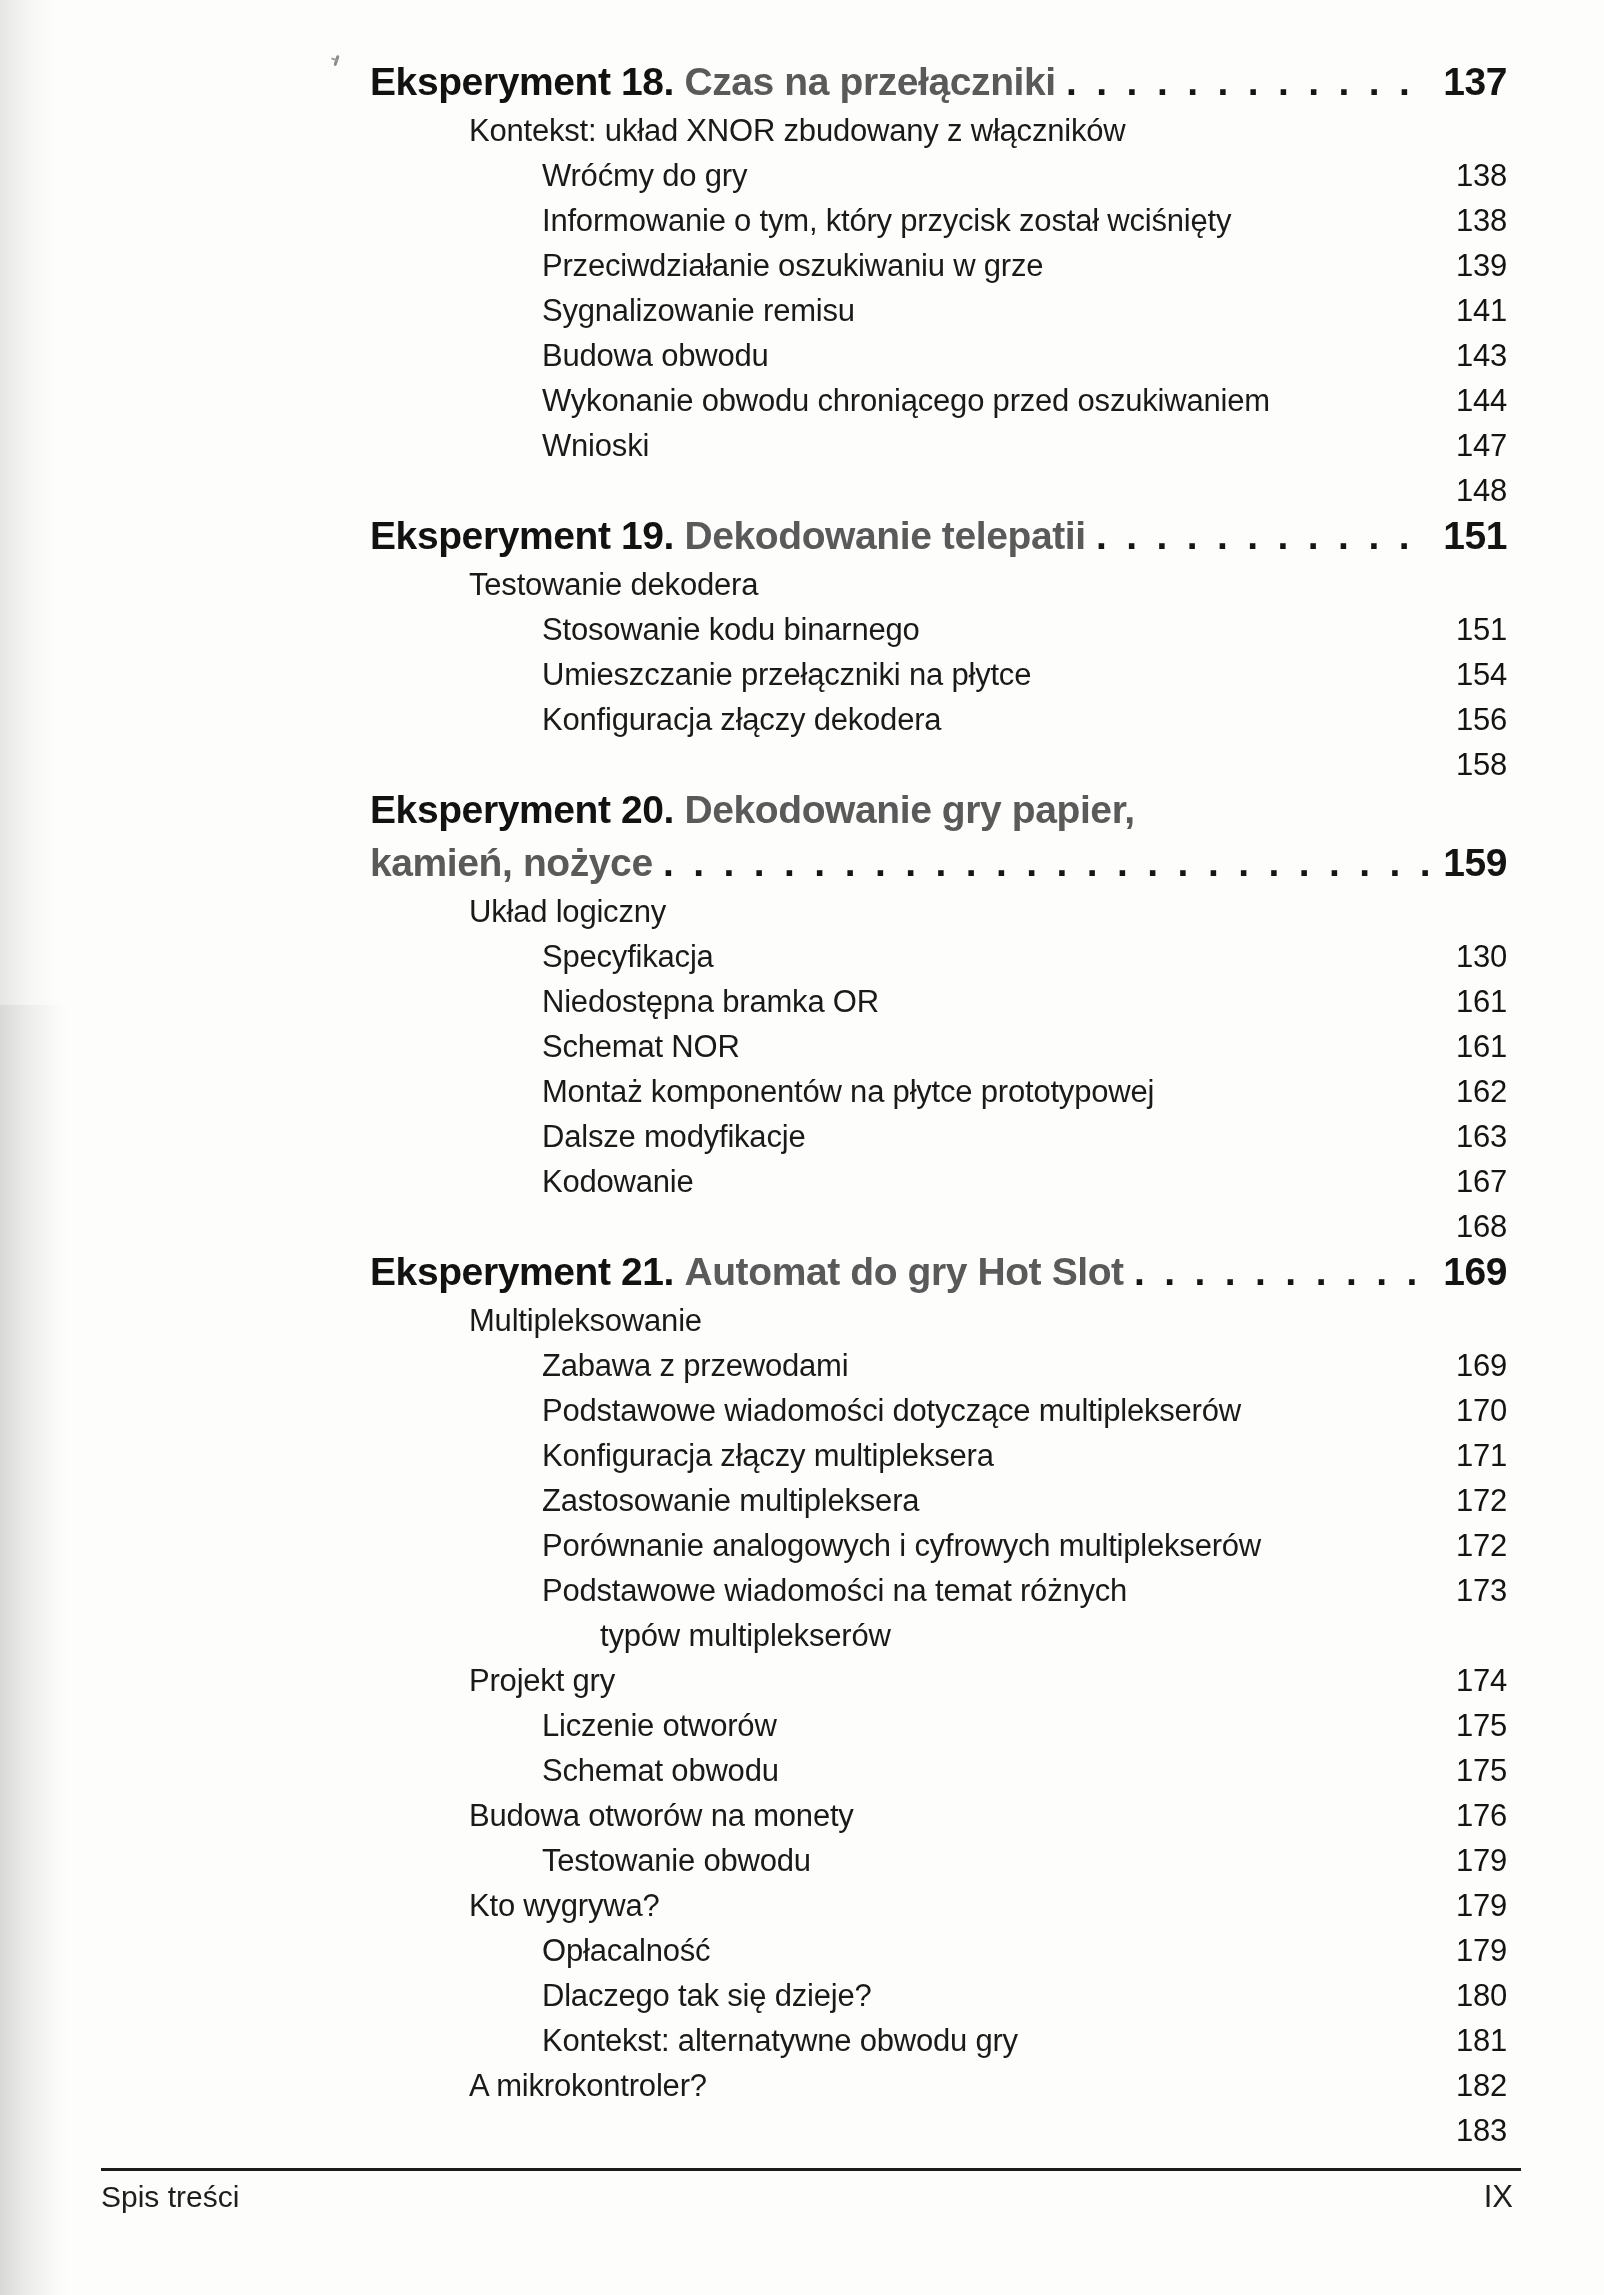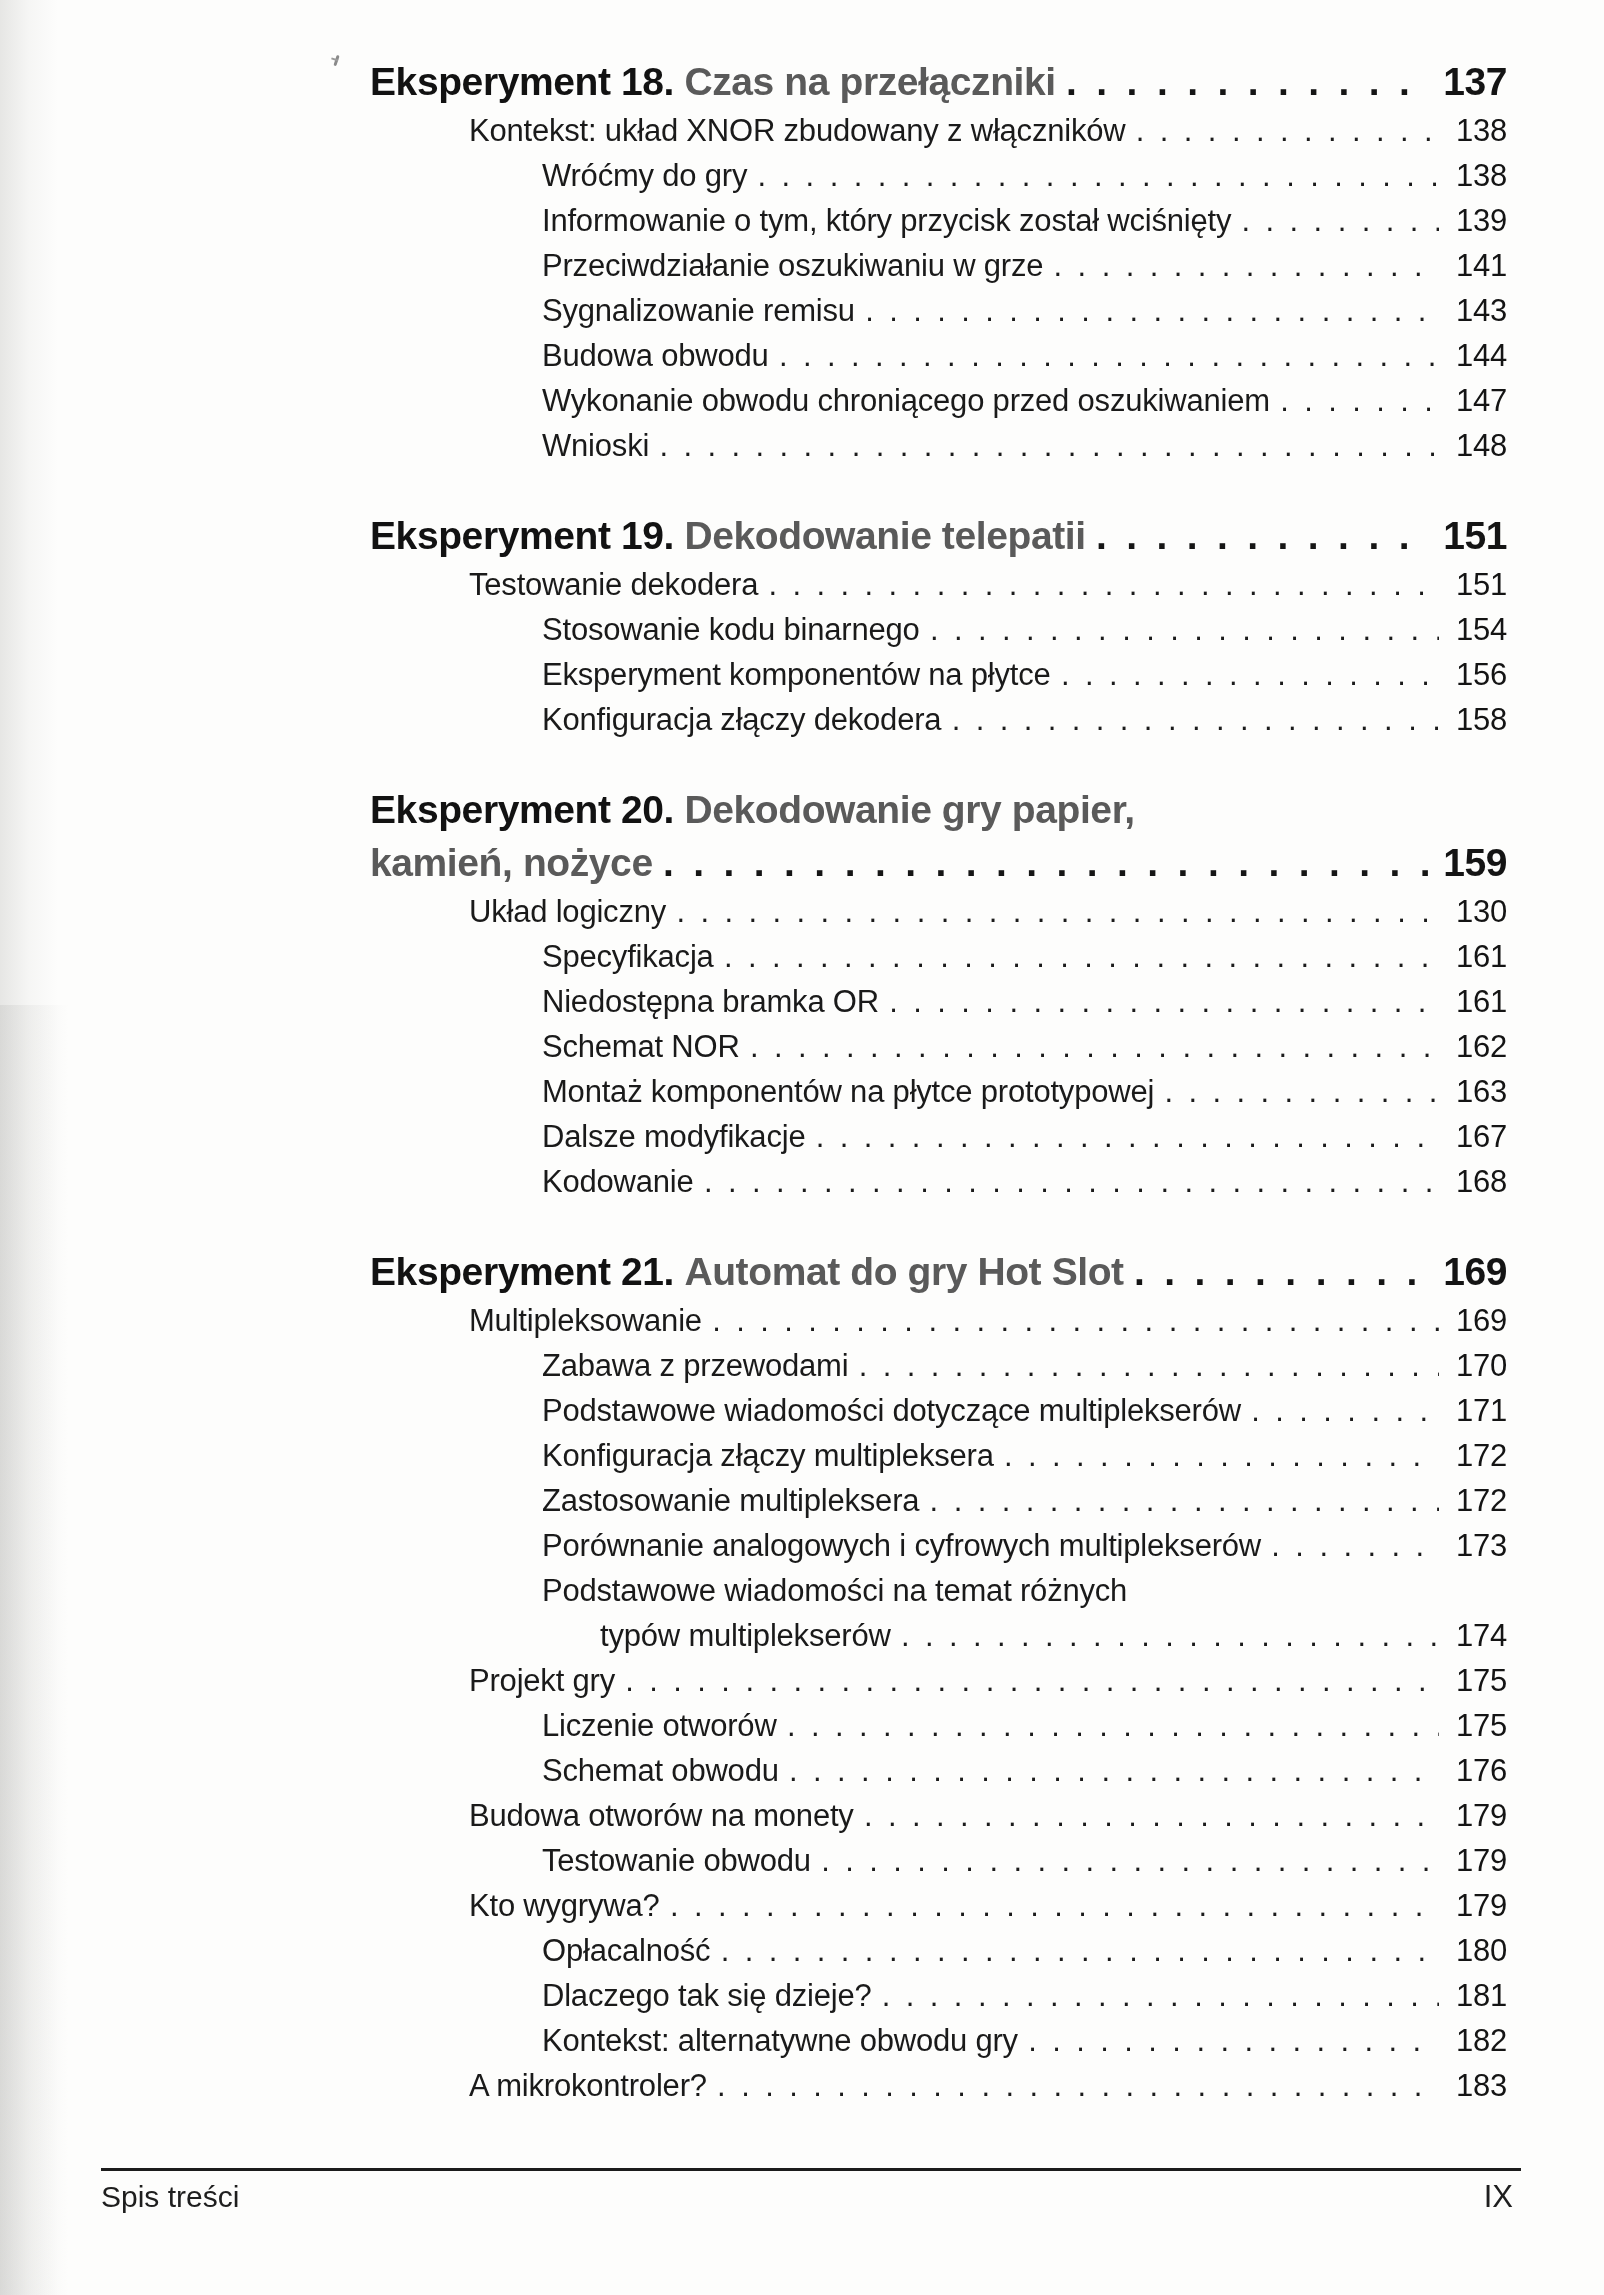--- a/index.html
+++ b/index.html
@@ -37,21 +37,21 @@
   .chapter{margin:0;}
   .chapter + .chapter{margin-top:41px;}
 
   .h-row,.row{display:flex;}
   .h-row > span{line-height:53px;}
   .row > span{line-height:45px;}
 
   .h-row{font-size:39px;font-weight:bold;letter-spacing:-0.4px;height:53px;}
   .chapter-label{color:#121212;white-space:pre;}
   .chapter-title{color:#5a5a5a;white-space:pre;}
-  .row{font-size:31px;height:45px;letter-spacing:-0.2px;}
+  .row{font-size:31px;height:45px;letter-spacing:-0.2px;flex-direction:column;}
 
   .lvl1{padding-left:99px;}
   .lvl2{padding-left:172px;}
   .lvl3{padding-left:230px;}
 
   .entry-text{white-space:pre;color:#1a1a1a;}
   .leader{
     flex:1 1 auto;min-width:0;
     overflow:hidden;white-space:nowrap;
     padding-left:10.3px;padding-right:3.4px;
@@ -140,21 +140,21 @@
           <span class="entry-text">Testowanie dekodera</span>
           <span class="leader">.&nbsp;.&nbsp;.&nbsp;.&nbsp;.&nbsp;.&nbsp;.&nbsp;.&nbsp;.&nbsp;.&nbsp;.&nbsp;.&nbsp;.&nbsp;.&nbsp;.&nbsp;.&nbsp;.&nbsp;.&nbsp;.&nbsp;.&nbsp;.&nbsp;.&nbsp;.&nbsp;.&nbsp;.&nbsp;.&nbsp;.&nbsp;.&nbsp;.&nbsp;.&nbsp;.&nbsp;.&nbsp;.&nbsp;.&nbsp;.&nbsp;.&nbsp;.&nbsp;.&nbsp;.&nbsp;.&nbsp;.&nbsp;.&nbsp;.&nbsp;.&nbsp;.&nbsp;.&nbsp;.&nbsp;.&nbsp;.&nbsp;.&nbsp;.&nbsp;.&nbsp;.&nbsp;.&nbsp;.&nbsp;.&nbsp;.&nbsp;.&nbsp;.&nbsp;.&nbsp;.&nbsp;.&nbsp;.&nbsp;.&nbsp;.&nbsp;.&nbsp;.&nbsp;.&nbsp;.&nbsp;.&nbsp;.&nbsp;.&nbsp;.&nbsp;.&nbsp;.&nbsp;.&nbsp;.&nbsp;.&nbsp;.&nbsp;.&nbsp;.&nbsp;.&nbsp;.&nbsp;.&nbsp;.&nbsp;.&nbsp;.&nbsp;.&nbsp;.&nbsp;.&nbsp;</span>
           <span class="pagenum">151</span>
         </div>
         <div class="row lvl2">
           <span class="entry-text">Stosowanie kodu binarnego</span>
           <span class="leader">.&nbsp;.&nbsp;.&nbsp;.&nbsp;.&nbsp;.&nbsp;.&nbsp;.&nbsp;.&nbsp;.&nbsp;.&nbsp;.&nbsp;.&nbsp;.&nbsp;.&nbsp;.&nbsp;.&nbsp;.&nbsp;.&nbsp;.&nbsp;.&nbsp;.&nbsp;.&nbsp;.&nbsp;.&nbsp;.&nbsp;.&nbsp;.&nbsp;.&nbsp;.&nbsp;.&nbsp;.&nbsp;.&nbsp;.&nbsp;.&nbsp;.&nbsp;.&nbsp;.&nbsp;.&nbsp;.&nbsp;.&nbsp;.&nbsp;.&nbsp;.&nbsp;.&nbsp;.&nbsp;.&nbsp;.&nbsp;.&nbsp;.&nbsp;.&nbsp;.&nbsp;.&nbsp;.&nbsp;.&nbsp;.&nbsp;.&nbsp;.&nbsp;.&nbsp;.&nbsp;.&nbsp;.&nbsp;.&nbsp;.&nbsp;.&nbsp;.&nbsp;.&nbsp;.&nbsp;.&nbsp;.&nbsp;.&nbsp;.&nbsp;.&nbsp;.&nbsp;.&nbsp;.&nbsp;.&nbsp;.&nbsp;.&nbsp;.&nbsp;.&nbsp;.&nbsp;.&nbsp;.&nbsp;.&nbsp;.&nbsp;.&nbsp;.&nbsp;.&nbsp;.&nbsp;</span>
           <span class="pagenum">154</span>
         </div>
         <div class="row lvl2">
-          <span class="entry-text">Eksperyment komponentów na płytce</span>
+          <span class="entry-text">Umieszczanie przełączniki na płytce</span>
           <span class="leader">.&nbsp;.&nbsp;.&nbsp;.&nbsp;.&nbsp;.&nbsp;.&nbsp;.&nbsp;.&nbsp;.&nbsp;.&nbsp;.&nbsp;.&nbsp;.&nbsp;.&nbsp;.&nbsp;.&nbsp;.&nbsp;.&nbsp;.&nbsp;.&nbsp;.&nbsp;.&nbsp;.&nbsp;.&nbsp;.&nbsp;.&nbsp;.&nbsp;.&nbsp;.&nbsp;.&nbsp;.&nbsp;.&nbsp;.&nbsp;.&nbsp;.&nbsp;.&nbsp;.&nbsp;.&nbsp;.&nbsp;.&nbsp;.&nbsp;.&nbsp;.&nbsp;.&nbsp;.&nbsp;.&nbsp;.&nbsp;.&nbsp;.&nbsp;.&nbsp;.&nbsp;.&nbsp;.&nbsp;.&nbsp;.&nbsp;.&nbsp;.&nbsp;.&nbsp;.&nbsp;.&nbsp;.&nbsp;.&nbsp;.&nbsp;.&nbsp;.&nbsp;.&nbsp;.&nbsp;.&nbsp;.&nbsp;.&nbsp;.&nbsp;.&nbsp;.&nbsp;.&nbsp;.&nbsp;.&nbsp;.&nbsp;.&nbsp;.&nbsp;.&nbsp;.&nbsp;.&nbsp;.&nbsp;.&nbsp;.&nbsp;.&nbsp;.&nbsp;.&nbsp;.&nbsp;</span>
           <span class="pagenum">156</span>
         </div>
         <div class="row lvl2">
           <span class="entry-text">Konfiguracja złączy dekodera</span>
           <span class="leader">.&nbsp;.&nbsp;.&nbsp;.&nbsp;.&nbsp;.&nbsp;.&nbsp;.&nbsp;.&nbsp;.&nbsp;.&nbsp;.&nbsp;.&nbsp;.&nbsp;.&nbsp;.&nbsp;.&nbsp;.&nbsp;.&nbsp;.&nbsp;.&nbsp;.&nbsp;.&nbsp;.&nbsp;.&nbsp;.&nbsp;.&nbsp;.&nbsp;.&nbsp;.&nbsp;.&nbsp;.&nbsp;.&nbsp;.&nbsp;.&nbsp;.&nbsp;.&nbsp;.&nbsp;.&nbsp;.&nbsp;.&nbsp;.&nbsp;.&nbsp;.&nbsp;.&nbsp;.&nbsp;.&nbsp;.&nbsp;.&nbsp;.&nbsp;.&nbsp;.&nbsp;.&nbsp;.&nbsp;.&nbsp;.&nbsp;.&nbsp;.&nbsp;.&nbsp;.&nbsp;.&nbsp;.&nbsp;.&nbsp;.&nbsp;.&nbsp;.&nbsp;.&nbsp;.&nbsp;.&nbsp;.&nbsp;.&nbsp;.&nbsp;.&nbsp;.&nbsp;.&nbsp;.&nbsp;.&nbsp;.&nbsp;.&nbsp;.&nbsp;.&nbsp;.&nbsp;.&nbsp;.&nbsp;.&nbsp;.&nbsp;.&nbsp;.&nbsp;.&nbsp;.&nbsp;</span>
           <span class="pagenum">158</span>
         </div>
       </section>
       <section class="chapter">

